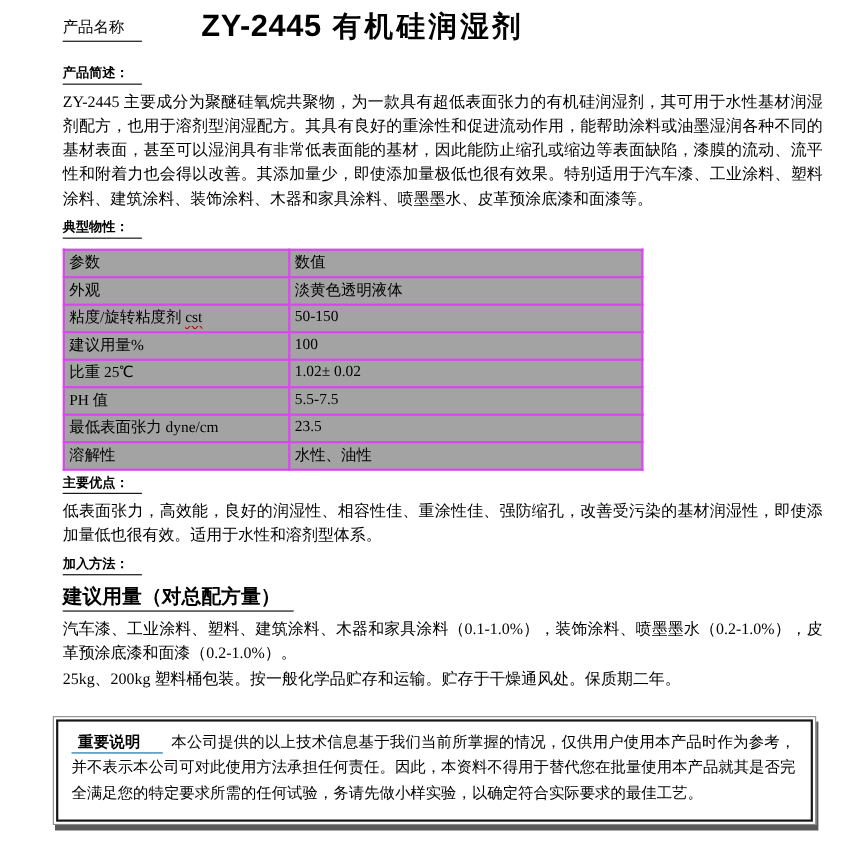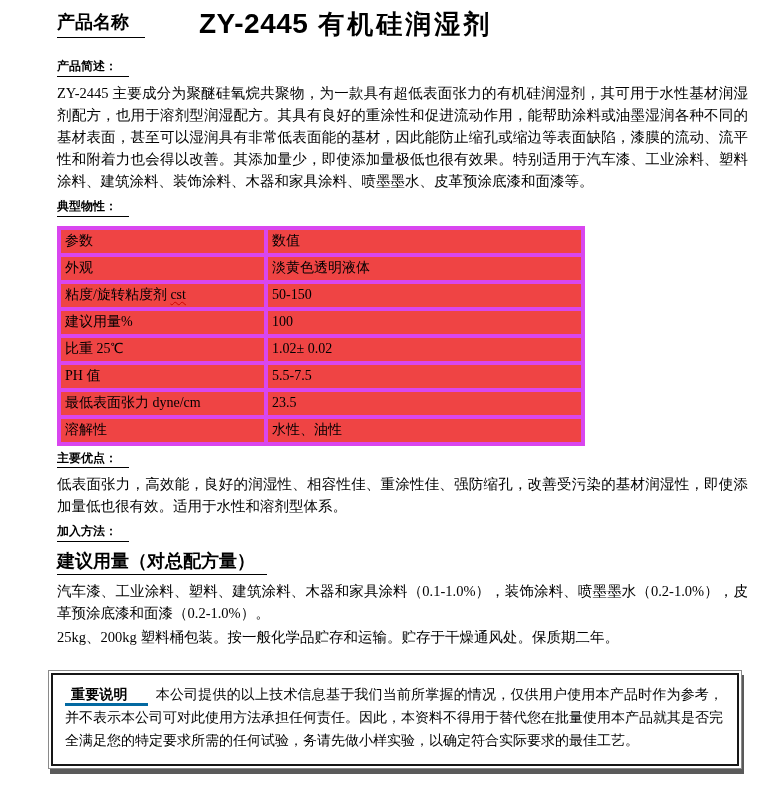--- a/index.html
+++ b/index.html
@@ -8,21 +8,21 @@
     font-family: "Liberation Serif", serif;
     color: #000;
     position: relative;
     overflow: hidden;
   }
   .page { padding: 10px 27px 0 57px; }
 
   
   .title-row { display: flex; align-items: flex-end; margin-bottom: 14px; }
   .field-label {
-    font-weight: bold; font-size: 18px;
+    font-weight: normal; font-size: 14px;
     border-bottom: 1px solid #000;
     padding: 0 16px 3px 0;
   }
   .doc-title { margin-left: 54px; white-space: nowrap; line-height: 1; }
   .doc-title .code {
     font-family: "Liberation Sans", sans-serif;
     font-weight: bold; font-size: 28px; letter-spacing: 0.5px;
   }
   .doc-title .name {
     font-weight: bold; font-size: 26px; letter-spacing: 3px; margin-left: 6px;
@@ -45,25 +45,25 @@
   }
 
   
   table.props {
     border-collapse: collapse;
     width: 528px;
     margin: 6px 0 2px 0;
     font-size: 14px;
   }
   table.props td {
-    border: 4px solid #d946ef;
+    border: 2px solid #d946ef;
     height: 21px;
     padding: 1px 4px;
     vertical-align: middle;
-    background: #ef4444;
+    background: #a3a3a3;
   }
   table.props td.c1 { width: 195px; }
   .wavy {
     text-decoration: underline wavy #cc0000;
     text-decoration-thickness: 1px;
     text-underline-offset: 2px;
   }
 
   
   .note-outer {
@@ -75,21 +75,21 @@
     padding: 2px;
   }
   .note-inner {
     border: 2px solid #161616;
     padding: 8px 14px 12px 12px;
     font-size: 14px; line-height: 23px;
     text-align: justify;
   }
   .note-label {
     font-weight: bold;
-    border-bottom: 3px solid #0369a1;
+    border-bottom: 1px solid #0369a1;
     padding: 0 20px 1px 6px;
     margin-right: 8px;
     white-space: nowrap;
   }
 </style>
 </head>
 <body>
 
 <div class="page">
 

